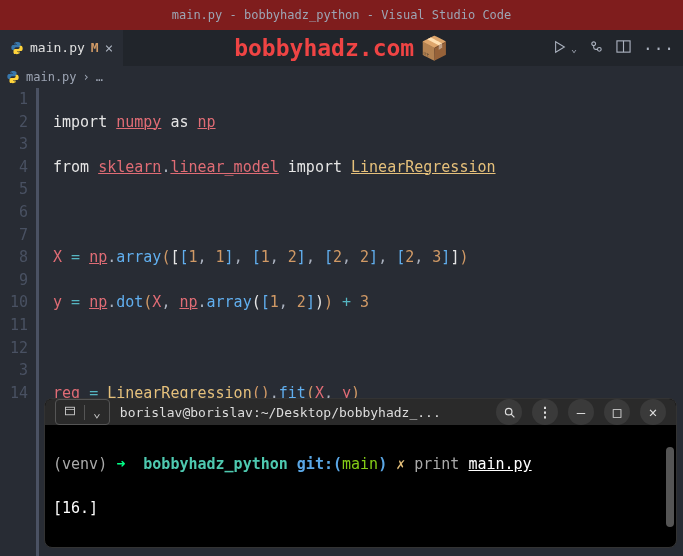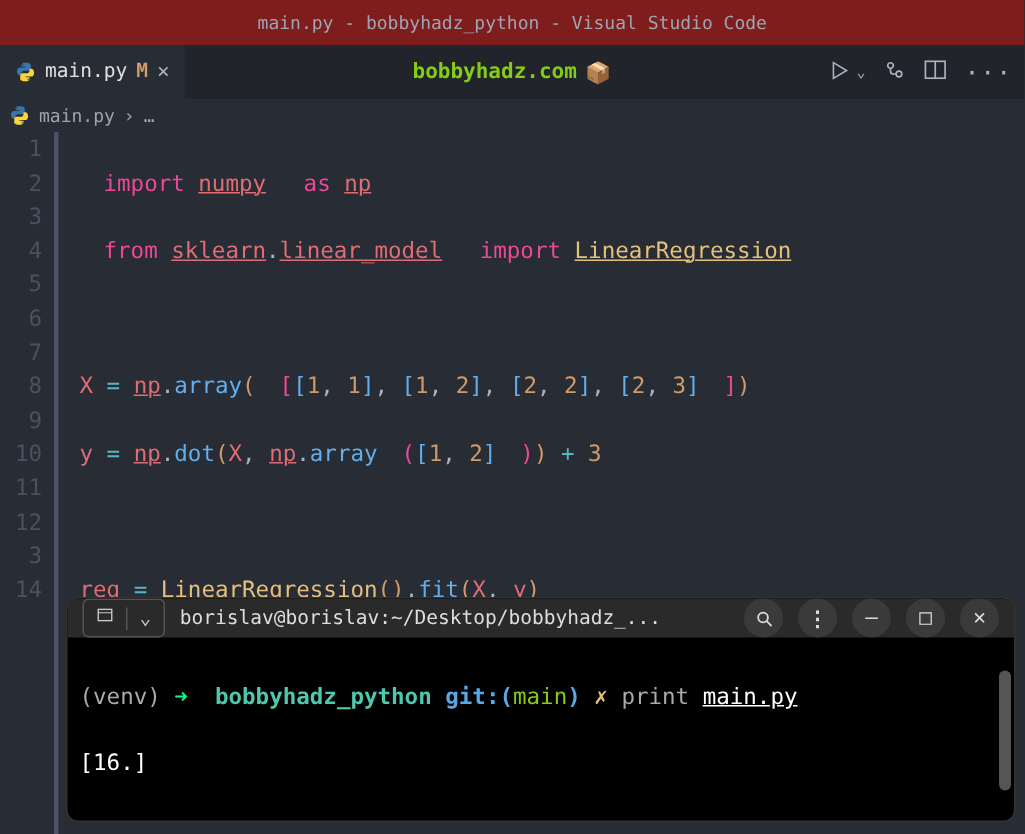--- a/index.html
+++ b/index.html
@@ -49,22 +49,22 @@
   font-weight: bold;
 }
 .tab .close {
   color: #abb2bf;
   font-size: 14px;
 }
 .bobby-center {
   position: absolute;
   left: 50%;
   transform: translateX(-50%);
-  color: #84cc16;
-  font-size: 14px;
+  color: #ef4444;
+  font-size: 23px;
   font-weight: 600;
   display: flex;
   align-items: center;
   gap: 6px;
 }
 .tab-actions {
   position: absolute;
   right: 8px;
   display: flex;
   gap: 12px;
@@ -98,21 +98,21 @@
 .gutter .ln { height: 22.6px; }
 .border-col {
   width: 3px;
   background: repeating-linear-gradient(180deg, #4b5263 0 22.6px);
 }
 .code {
   padding-left: 14px;
   white-space: pre;
 }
 .code .line { height: 22.6px; }
-.kw-pink { color: #ec4899; margin-left: 16px; }
+.kw-pink { color: #e5e5e5; }
 .kw-red { color: #e06c75; }
 .fn-blue { color: #61afef; }
 .cls-yellow { color: #e5c07b; }
 .num-orange { color: #d19a66; }
 .op-cyan { color: #56b6c2; }
 .punct { color: #abb2bf; }
 .gold { color: #d19a66; }
 .underline { text-decoration: underline; text-decoration-color: currentColor; text-decoration-thickness: 1px; }
 
 .terminal {

